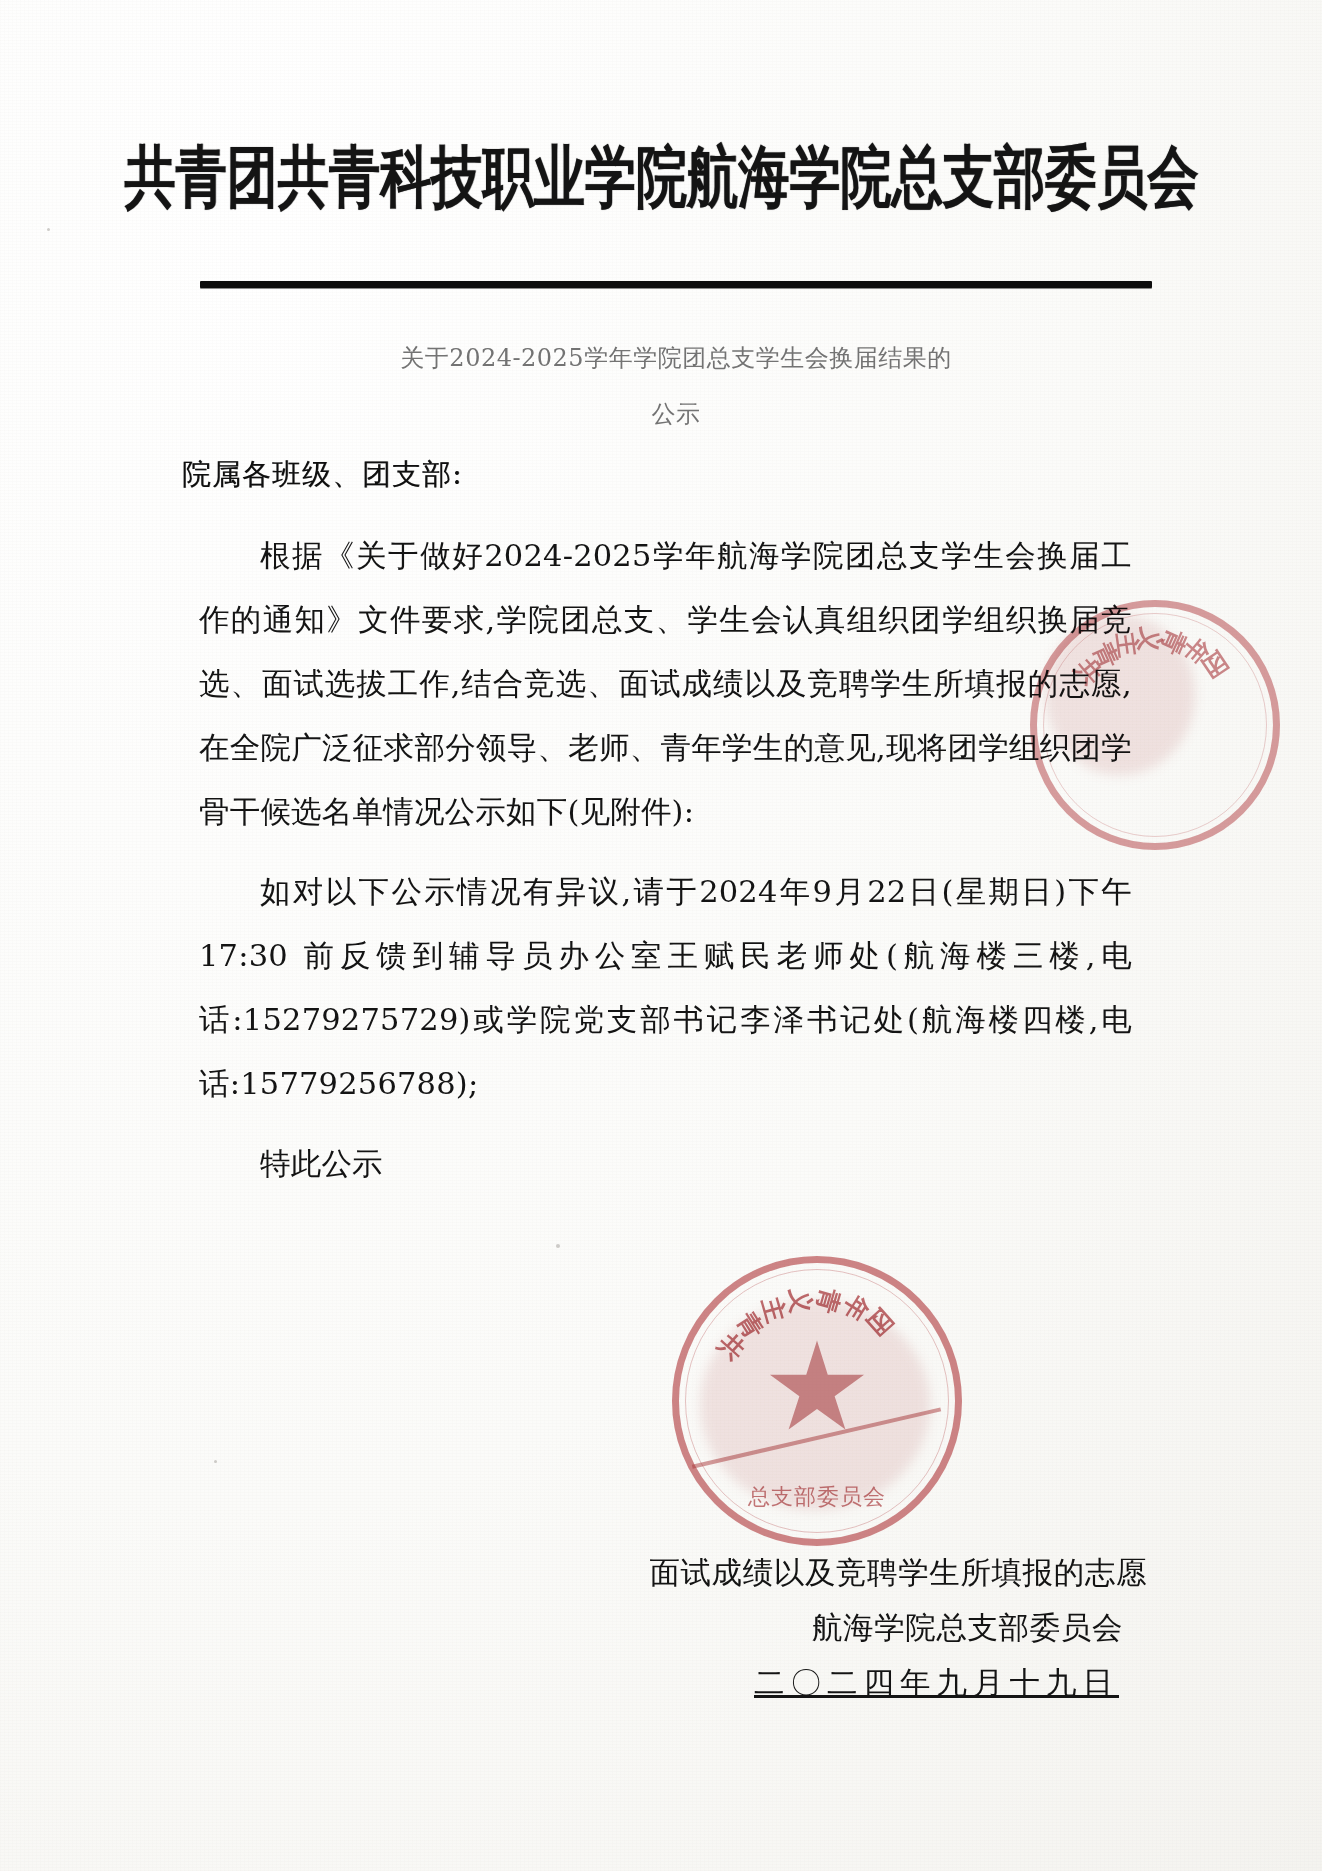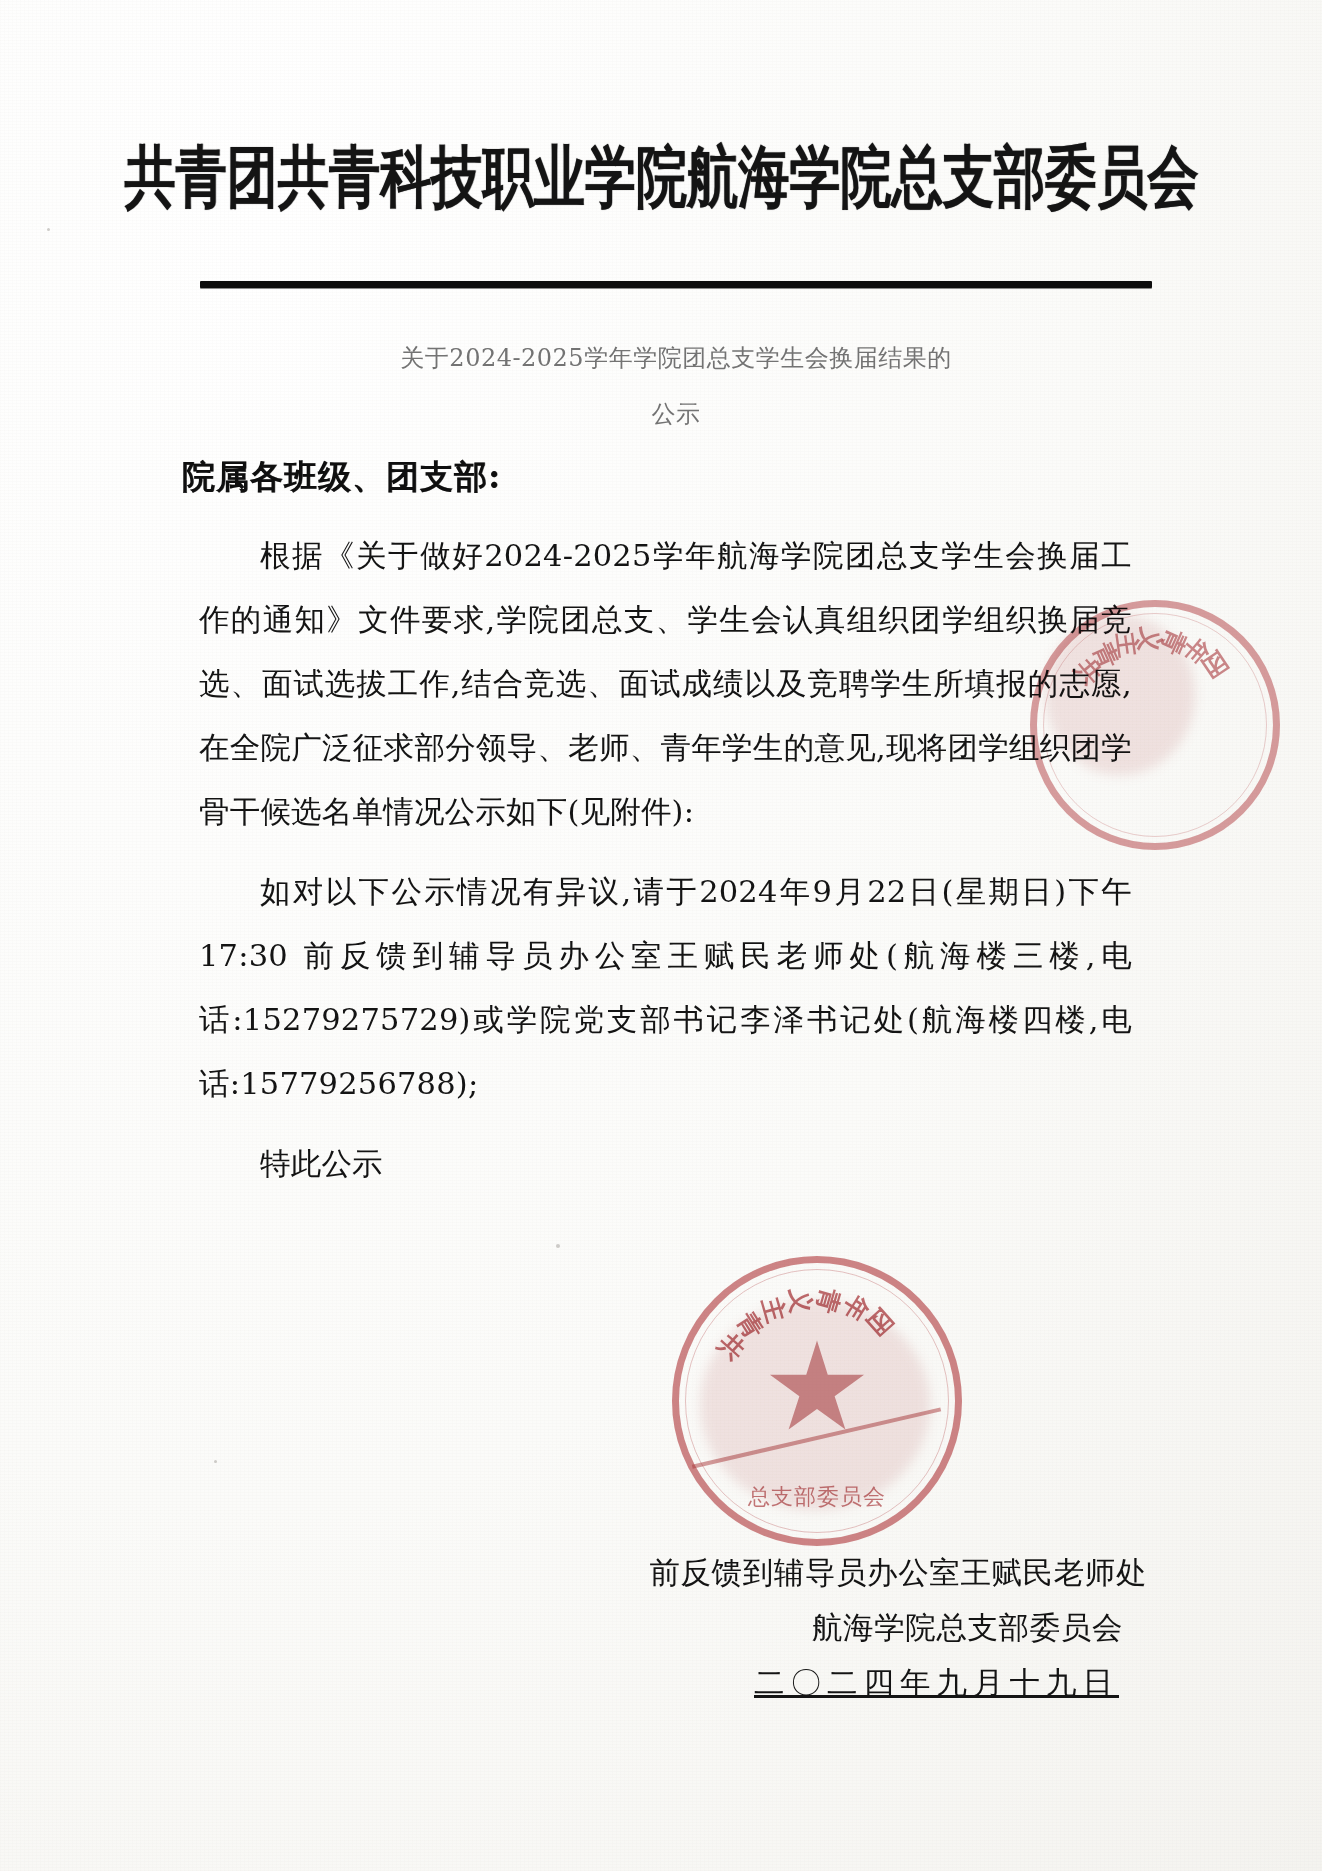--- a/index.html
+++ b/index.html
@@ -53,21 +53,21 @@
     position:absolute; left:196px; width:960px; top:330px;
     text-align:center;
     font-size:24px; line-height:56px; color:#737373;
     letter-spacing:.5px;
   }
   .doc-title .tl2{ display:block; }
 
   
   .salutation{
     position:absolute; left:182px; top:455px;
-    font-size:33px; font-weight:700; color:#0f0f0f;
+    font-size:29px; font-weight:400; color:#0f0f0f;
     letter-spacing:1px;
     text-shadow:.4px 0 0 rgba(0,0,0,.5);
   }
   .body{
     position:absolute; left:183px; width:965px; top:508px;
     font-size:30.5px; line-height:64px; color:#141414;
     letter-spacing:.2px;
     text-align:justify;
   }
   .body p{ text-indent:2em; margin:16px; }
@@ -162,21 +162,21 @@
 
   <div class="salutation">院属各班级、团支部:</div>
 
   <div class="body">
     <p>根据《关于做好2024-2025学年航海学院团总支学生会换届工作的通知》文件要求,学院团总支、学生会认真组织团学组织换届竞选、面试选拔工作,结合竞选、面试成绩以及竞聘学生所填报的志愿,在全院广泛征求部分领导、老师、青年学生的意见,现将团学组织团学骨干候选名单情况公示如下(见附件):</p>
     <p>如对以下公示情况有异议,请于2024年9月22日(星期日)下午17:30 前反馈到辅导员办公室王赋民老师处(航海楼三楼,电话:15279275729)或学院党支部书记李泽书记处(航海楼四楼,电话:15779256788);</p>
     <p>特此公示</p>
   </div>
 
   <div class="signature">
-    <div class="sig-line1">前反馈到辅导员办公室王赋民老师处</div>
+    <div class="sig-line1">面试成绩以及竞聘学生所填报的志愿</div>
     <div class="sig-line2">航海学院总支部委员会</div>
     <div class="sig-line3">二〇二四年九月十九日</div>
   </div>
 
   <div class="seal" id="seal-main">
     <div class="ring"></div>
     <div class="ring2"></div>
     <div class="arc-text" id="arc-main">
         <span style="transform: rotate(-48deg) translate(0px, -112px) rotate(90deg);">共</span>
         <span style="transform: rotate(-32deg) translate(0px, -112px) rotate(90deg);">青</span>

